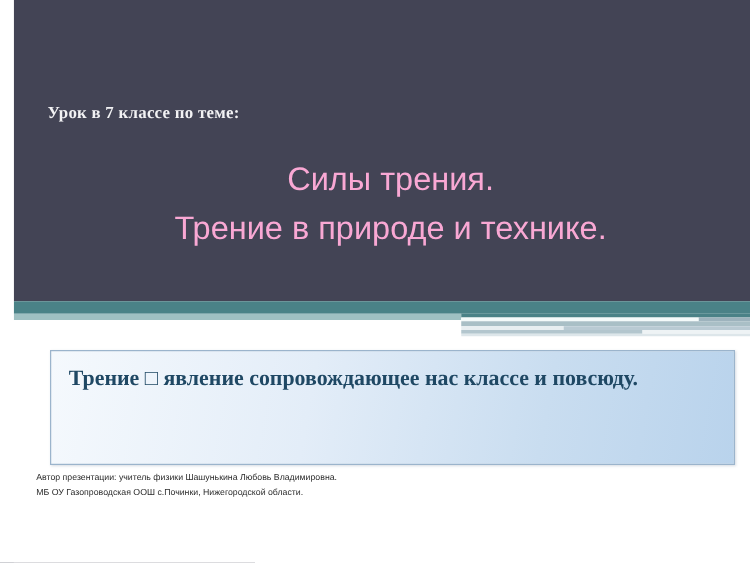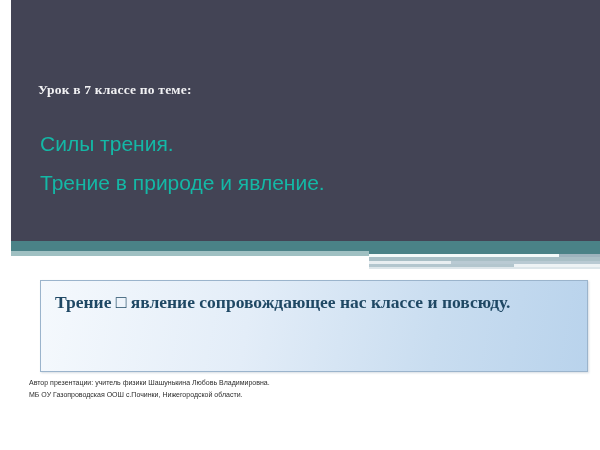--- a/index.html
+++ b/index.html
@@ -46,25 +46,26 @@
   }
 
   .title-block {
     position: absolute;
     left: 29px;
     top: 124px;
     width: 545px;
   }
   .title-line {
     font-family: "Liberation Sans", sans-serif;
-    font-size: 21px;
+    font-size: 26px;
     line-height: 39px;
-    color: #14b8a6;
+    color: #f9a8d4;
     white-space: nowrap;
     letter-spacing: 0px;
+    text-align: center;
   }
 
   
   .band-wrap {
     position: absolute;
     left: 0;
     top: 241px;
     width: 600px;
     height: 32px;
   }
@@ -200,21 +201,21 @@
 </head>
 <body>
 
 <div id="slide">
 
   <div class="top-panel">
     <div class="eyebrow">Урок в 7 классе по теме:</div>
 
     <div class="title-block">
       <div class="title-line">Силы трения.</div>
-      <div class="title-line">Трение в природе и явление.</div>
+      <div class="title-line">Трение в природе и технике.</div>
     </div>
   </div>
 
   <div class="band-wrap">
     <div class="band-main"></div>
     <div class="band-shelf-left"></div>
     <div class="band-right-deep"></div>
     <div class="stripe-white"></div>
     <div class="stripe-light-a"></div>
     <div class="stripe-gray-a"></div>

